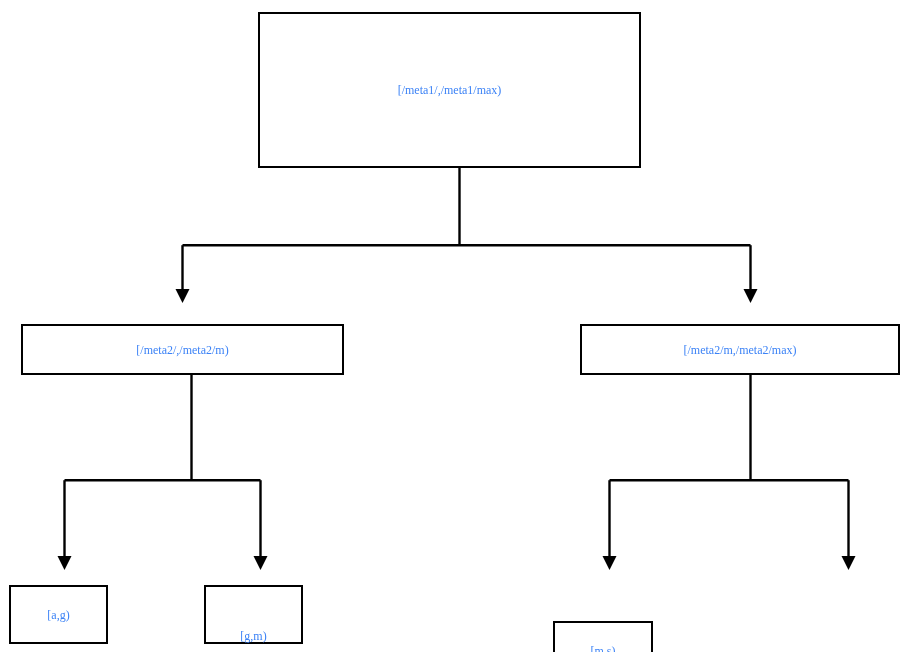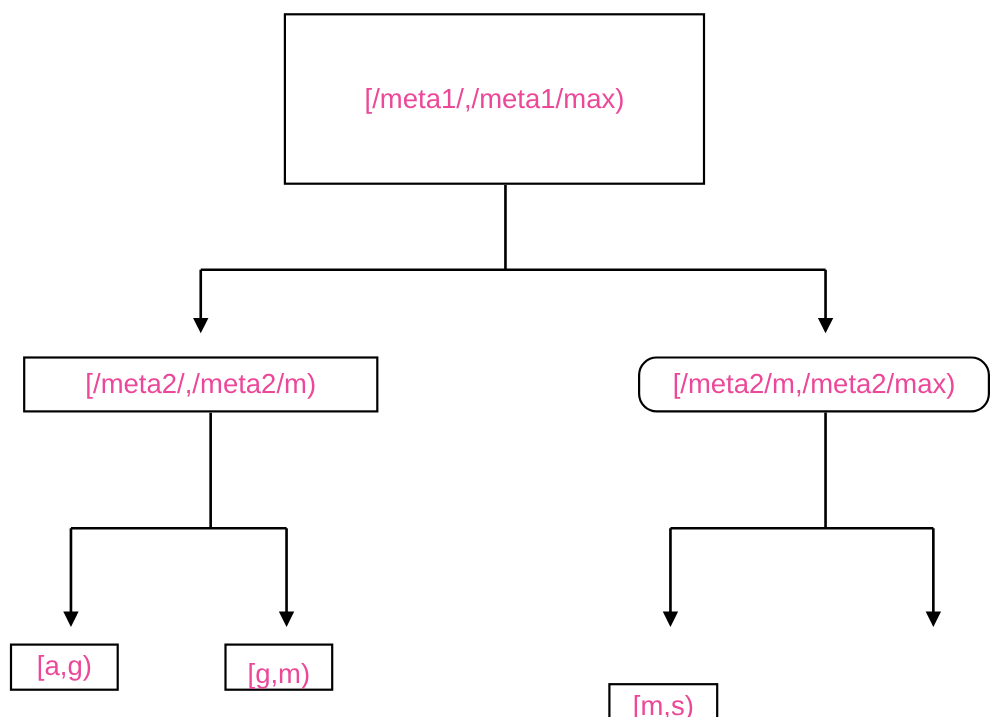--- a/index.html
+++ b/index.html
@@ -20,49 +20,48 @@
   .node-box {
     position: absolute;
     box-sizing: border-box;
     border: 2px solid #000000;
     background: #ffffff;
     display: flex;
     align-items: center;
     justify-content: center;
   }
   .node-label {
-    font-family: Liberation Sans, sans-serif;
-    font-size: 25px;
+    font-family: Liberation Serif, serif;
+    font-size: 12px;
     line-height: 1;
-    color: #ec4899;
+    color: #3b82f6;
     white-space: pre;
     letter-spacing: 0px;
   }
   .node-root {
     left: 258px;
     top: 12px;
     width: 383px;
     height: 156px;
   }
   .node-l2-left {
     left: 21px;
     top: 324px;
     width: 323px;
     height: 51px;
   }
   .node-l2-right {
     left: 580px;
     top: 324px;
     width: 320px;
     height: 51px;
-    border-radius: 17px;
   }
   .node-leaf {
     top: 585px;
-    height: 43px;
+    height: 59px;
   }
   .node-leaf-ag    { left: 9px;   width: 99px; }
   .node-leaf-gm    { left: 204px; width: 99px; align-items: flex-end; }
   .node-leaf-ms    { left: 553px; width: 100px; margin-top: 36px; }
   .node-leaf-smax  { left: 777px; width: 124px; }
 
   .edge-layer {
     position: absolute;
     left: 0;
     top: 0;

